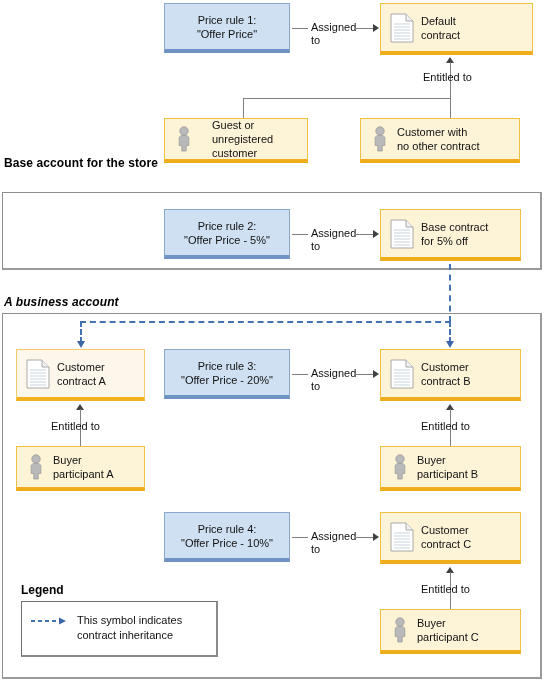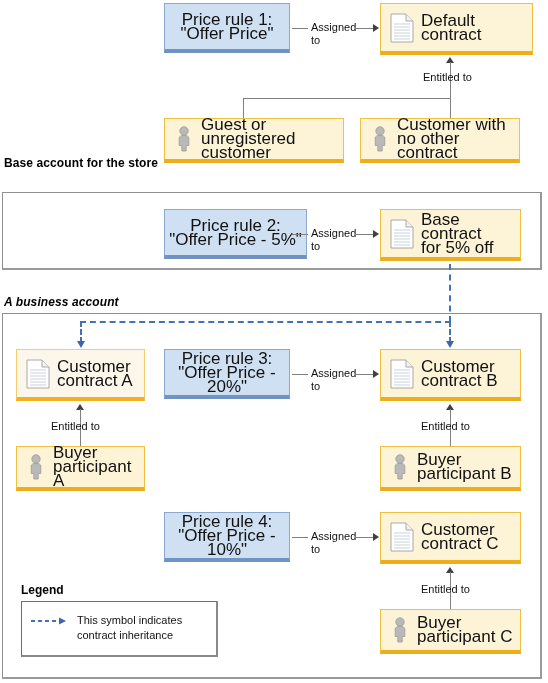--- a/index.html
+++ b/index.html
@@ -7,21 +7,21 @@
     width:548px;height:683px;position:relative;overflow:hidden;
     font-family:"Liberation Sans","DejaVu Sans",sans-serif;
     font-size:11px;color:#1a1a1a;
     -webkit-font-smoothing:antialiased;
   }
   .canvas{position:absolute;left:0;top:0;width:548px;height:683px;}
 
   
   .node{
     position:absolute;box-sizing:border-box;display:flex;align-items:center;
-    font-size:17px;line-height:14px;color:#111;
+    font-size:11px;line-height:14px;color:#111;
   }
   .node .label{white-space:pre-line;}
 
   
   .box-blue{
     background:#cfe0f2;
     border:1px solid #8aa9cc;
     border-bottom:4px solid #6f93c4;
     justify-content:center;text-align:center;
   }
@@ -132,39 +132,39 @@
 contract</span>
   </div>
 
   <div class="arrow-u" style="left:446px;top:57px;"></div>
   <div class="ln-v" style="left:450px;top:62px;height:60px;"></div>
   <div class="conn-label" style="left:423px;top:71px;">Entitled to</div>
 
   <div class="ln-h" style="left:243px;top:98px;width:208px;"></div>
   <div class="ln-v" style="left:243px;top:98px;height:22px;"></div>
 
-  <div class="node box-yellow" style="left:164px;top:118px;width:180px;height:45px;">
+  <div class="node box-yellow" style="left:164px;top:118px;width:144px;height:45px;gap:11px;">
     <svg class="icon icon-person" viewBox="0 0 16 26">
       <circle cx="8" cy="5" r="4.2" fill="#b9b9b9" stroke="#9b9b9b" stroke-width="0.8"></circle>
       <path d="M3.2 12 C3.2 10.3 4.6 9.4 8 9.4 C11.4 9.4 12.8 10.3 12.8 12 L12.8 19.5 L10.2 19.5 L10.2 25 L5.8 25 L5.8 19.5 L3.2 19.5 Z" fill="#b9b9b9" stroke="#9b9b9b" stroke-width="0.8"></path>
     </svg>
     <span class="label">Guest or
 unregistered customer</span>
   </div>
 
   <div class="node box-yellow" style="left:360px;top:118px;width:160px;height:45px;">
     <svg class="icon icon-person" viewBox="0 0 16 26">
       <circle cx="8" cy="5" r="4.2" fill="#b9b9b9" stroke="#9b9b9b" stroke-width="0.8"></circle>
       <path d="M3.2 12 C3.2 10.3 4.6 9.4 8 9.4 C11.4 9.4 12.8 10.3 12.8 12 L12.8 19.5 L10.2 19.5 L10.2 25 L5.8 25 L5.8 19.5 L3.2 19.5 Z" fill="#b9b9b9" stroke="#9b9b9b" stroke-width="0.8"></path>
     </svg>
     <span class="label">Customer with
 no other contract</span>
   </div>
 
-  <div class="node box-blue" style="left:164px;top:209px;width:143px;height:50px;">
+  <div class="node box-blue" style="left:164px;top:209px;width:126px;height:50px;">
     <span class="label">Price rule 2:
 "Offer Price - 5%"</span>
   </div>
 
   <div class="ln-h" style="left:292px;top:234px;width:16px;"></div>
   <div class="conn-label" style="left:311px;top:227px;">Assigned
 to</div>
   <div class="ln-h" style="left:355px;top:234px;width:22px;"></div>
   <div class="arrow-r" style="left:373px;top:230px;"></div>
 

